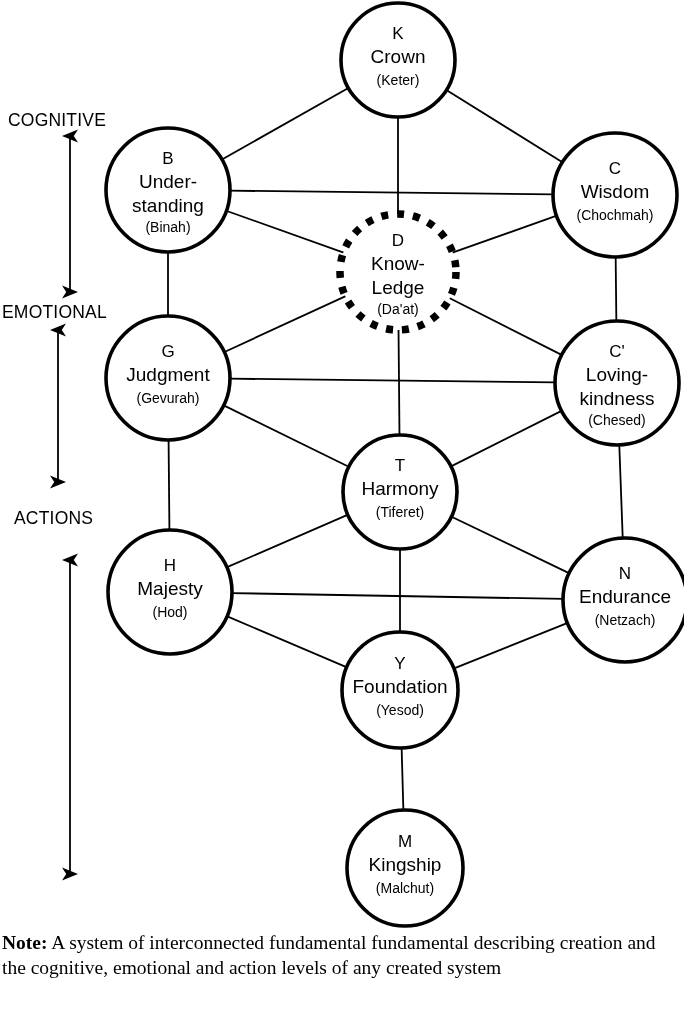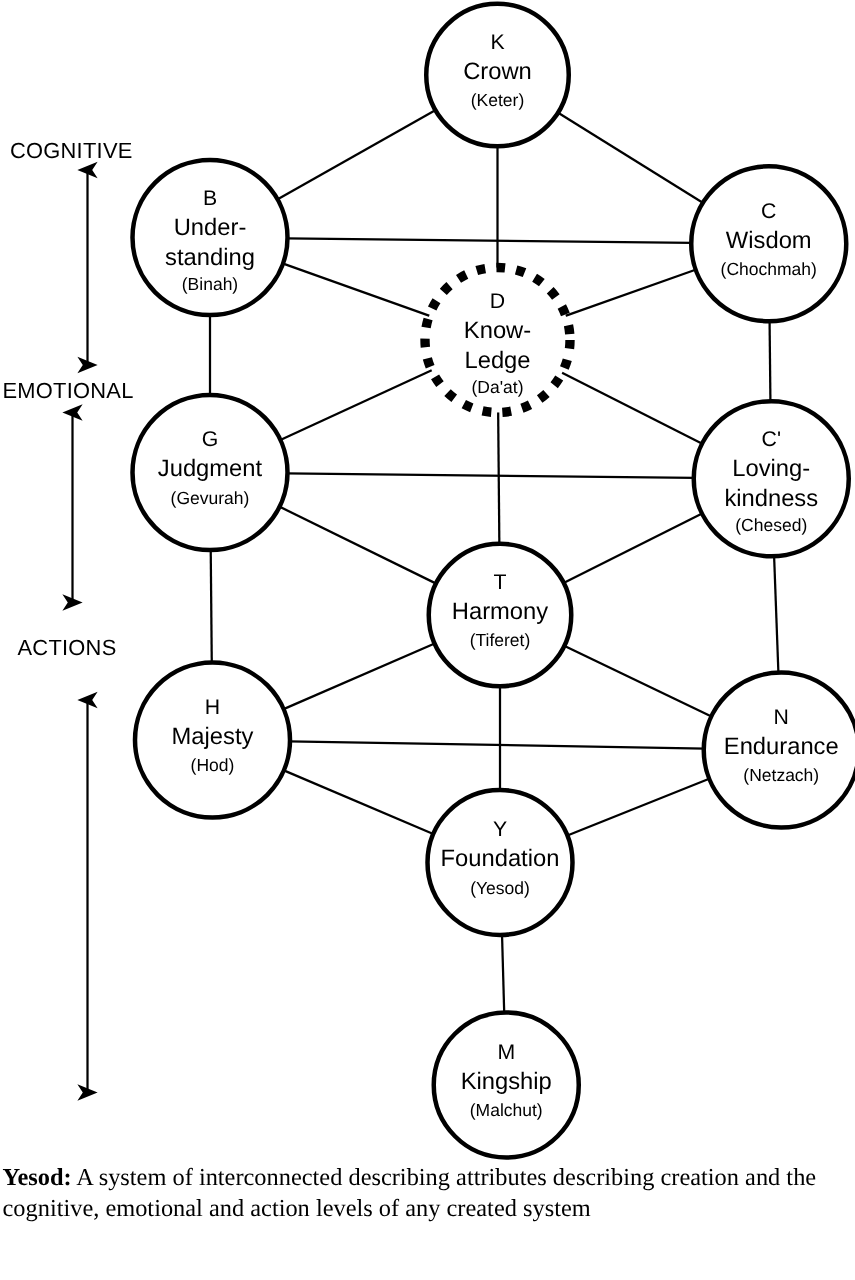--- a/index.html
+++ b/index.html
@@ -149,16 +149,16 @@
         <g>
           <circle cx="405" cy="868" r="58" class="node-circle"></circle>
           <text x="405" y="847" class="n-letter">M</text>
           <text x="405" y="871" class="n-name">Kingship</text>
           <text x="405" y="893" class="n-heb">(Malchut)</text>
         </g>
       </g>
   </svg>
 
   <div id="note">
-    <b>Yesod:</b><span> A system of interconnected describing attributes describing creation and the cognitive, emotional and action levels of any created system</span>
+    <b>Note:</b><span> A system of interconnected fundamental fundamental describing creation and the cognitive, emotional and action levels of any created system</span>
   </div>
 
 </div>
 
 </body></html>

